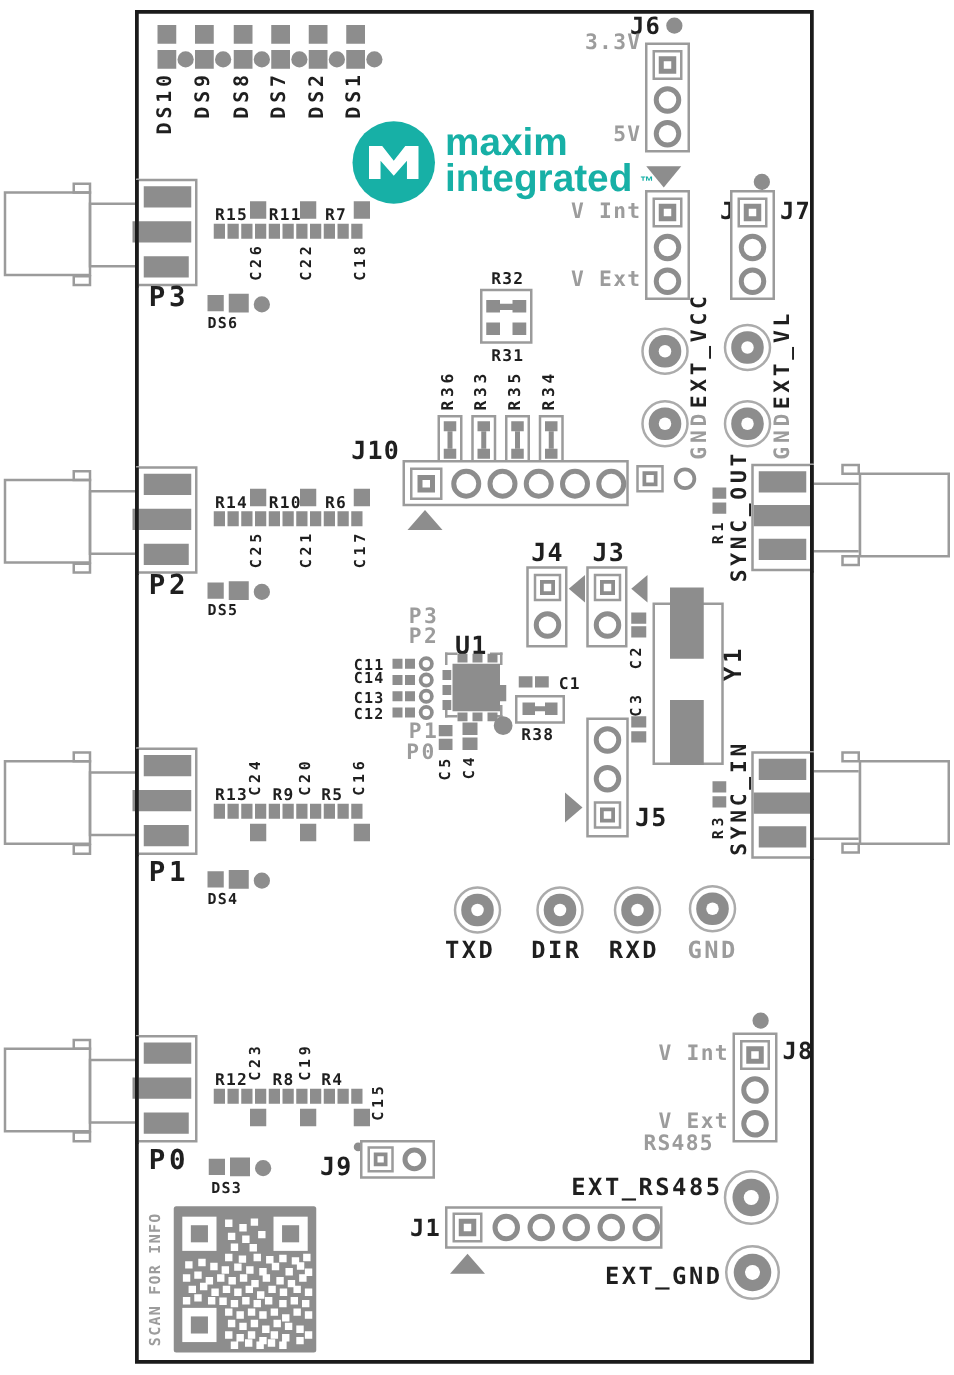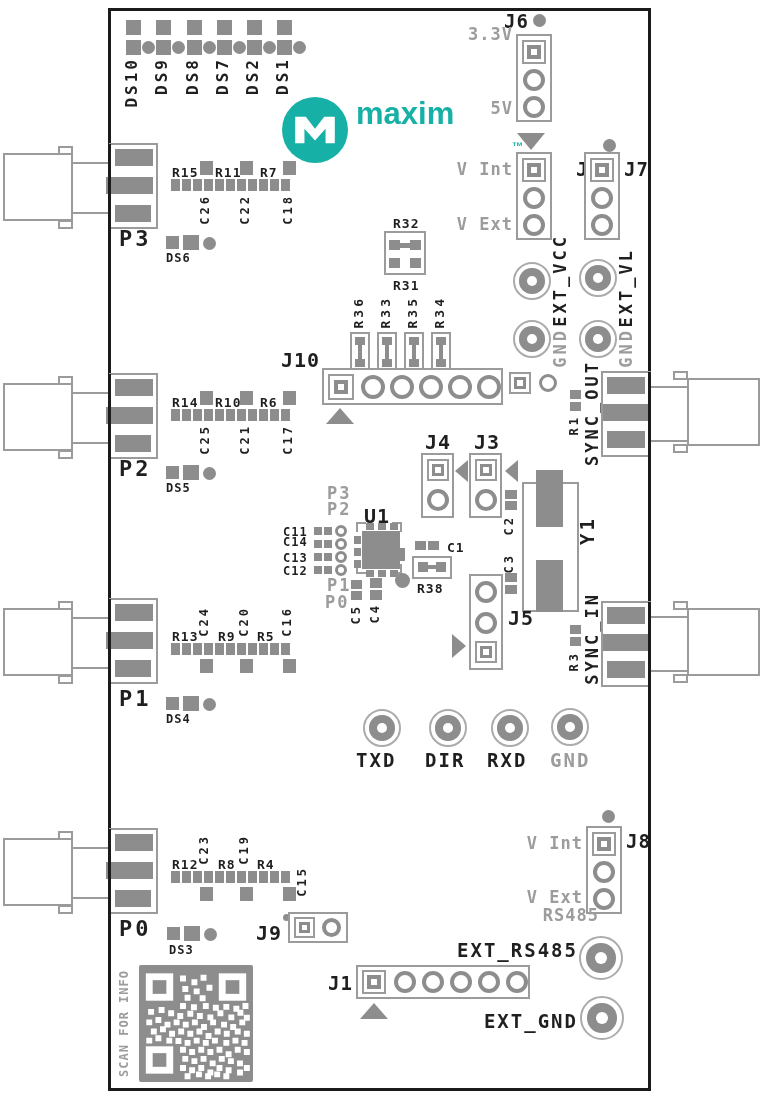--- a/index.html
+++ b/index.html
@@ -78,20 +78,21 @@
     <span class="dot" style="left:293px;top:41px;width:13px;height:13px"></span>
     <span class="t b f16 vt" style="left:275px;top:57px">DS1</span>
   </div>
 
   <div class="logo-circle">
     <svg viewBox="0 0 100 100" width="66" height="66">
         <path fill="#fff" d="M20 70 V30 h16 l14 18 14-18 h16 v40 H66 V48 L50 66 34 48 v22 Z"></path>
       </svg>
   </div>
   <span class="logo-word" style="left:356px;top:96px;font-size:31px">maxim</span>
+  <span class="logo-word" style="left:356px;top:125px;font-size:31px">integrated</span>
   <span class="logo-word" style="left:512px;top:140px;font-size:11px">™</span>
 
   <span class="t b f19" style="left:504px;top:12px">J6</span>
   <span class="dot" style="left:533px;top:14px;width:13px;height:13px"></span>
   <div class="obox" style="left:516px;top:34px;width:36px;height:88px"></div>
   <div class="ps" style="left:522px;top:40px;width:24px;height:24px">
       <div class="psi">
         <div class="psc"></div>
       </div>
     </div>
@@ -377,21 +378,21 @@
 
   <div class="obox" style="left:469px;top:574px;width:34px;height:96px"></div>
   <span class="pc" style="left:475px;top:581px;width:22px;height:22px"></span>
   <span class="pc" style="left:475px;top:612px;width:22px;height:22px"></span>
   <div class="ps" style="left:475px;top:641px;width:22px;height:22px">
       <div class="psi">
         <div class="psc"></div>
       </div>
     </div>
   <span class="tri tri-right" style="left:452px;top:634px"></span>
-  <span class="t b f20" style="left:508px;top:608px">J5</span>
+  <span class="t b f20" style="left:508px;top:644px">J5</span>
 
   <span class="t b f17 vt" style="left:584px;top:592px">SYNC_IN</span>
   <span class="pad" style="left:570px;top:625px;width:11px;height:9px"></span>
   <span class="pad" style="left:570px;top:637px;width:11px;height:9px"></span>
   <span class="t b f12 vt" style="left:568px;top:651px">R3</span>
   <div class="obox" style="left:601px;top:601px;width:50px;height:86px"></div>
   <span class="bar" style="left:607px;top:607px;width:38px;height:17px"></span>
   <span class="bar" style="left:603px;top:634px;width:48px;height:17px"></span>
   <span class="bar" style="left:607px;top:661px;width:38px;height:17px"></span>
   <div class="oboxt" style="left:649px;top:616px;width:40px;height:56px"></div>
@@ -465,21 +466,21 @@
   <div class="ps" style="left:592px;top:832px;width:24px;height:24px">
       <div class="psi">
         <div class="psc"></div>
       </div>
     </div>
   <span class="pc" style="left:593px;top:861px;width:22px;height:22px"></span>
   <span class="pc" style="left:593px;top:888px;width:22px;height:22px"></span>
   <span class="t b f19" style="left:626px;top:832px">J8</span>
   <span class="t g f17 rt" style="left:508px;top:835px;width:75px">V Int</span>
   <span class="t g f17 rt" style="left:508px;top:889px;width:75px">V Ext</span>
-  <span class="t g f17 rt" style="left:528px;top:907px;width:71px">RS485</span>
+  <span class="t g f17 rt" style="left:500px;top:907px;width:71px">RS485</span>
 
   <div class="obox" style="left:3px;top:838px;width:70px;height:68px"></div>
   <div class="oboxt" style="left:71px;top:847px;width:39px;height:52px"></div>
   <div class="oboxt" style="left:58px;top:831px;width:15px;height:9px"></div>
   <div class="oboxt" style="left:58px;top:905px;width:15px;height:9px"></div>
   <div class="obox" style="left:109px;top:828px;width:49px;height:86px"></div>
   <span class="bar" style="left:115px;top:834px;width:38px;height:17px"></span>
   <span class="bar" style="left:106px;top:862px;width:47px;height:17px"></span>
   <span class="bar" style="left:115px;top:890px;width:36px;height:17px"></span>
   <span class="t b f22 ls3" style="left:119px;top:918px">P0</span>

